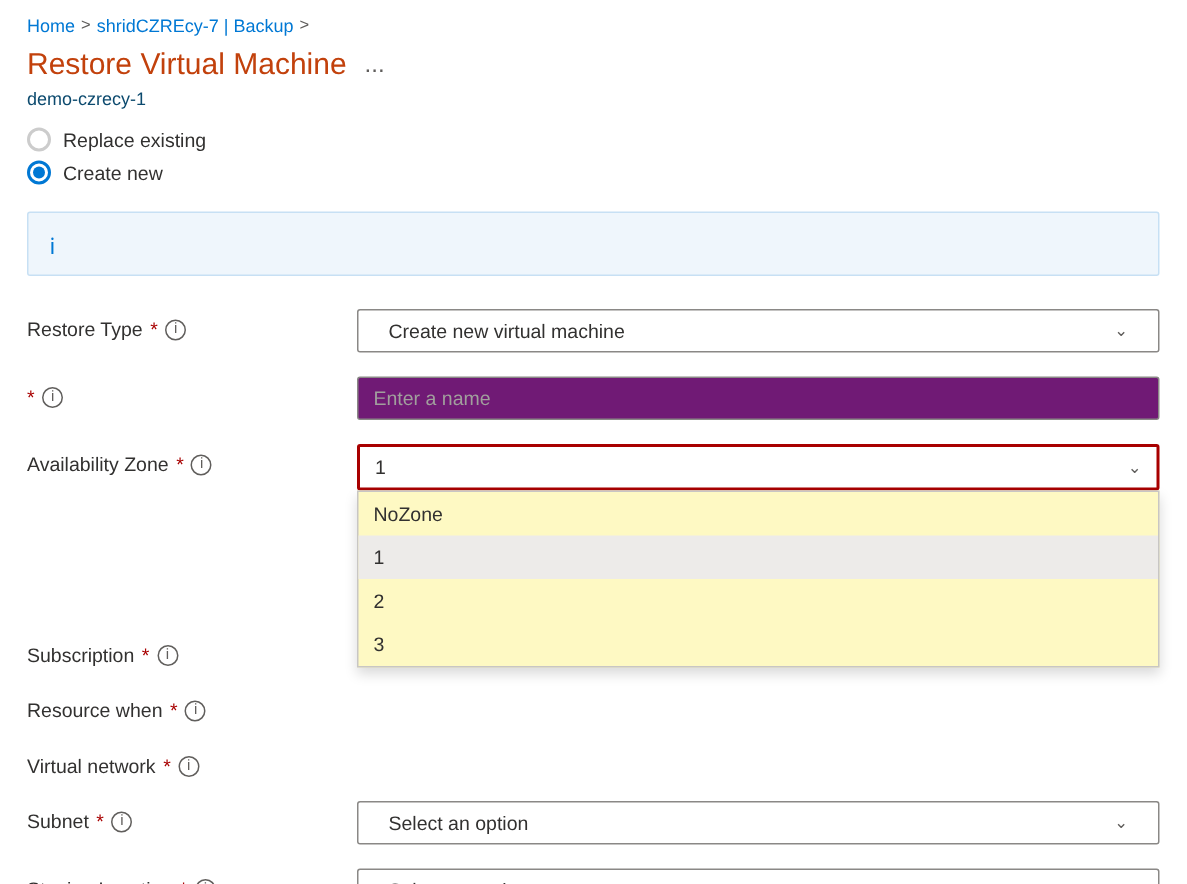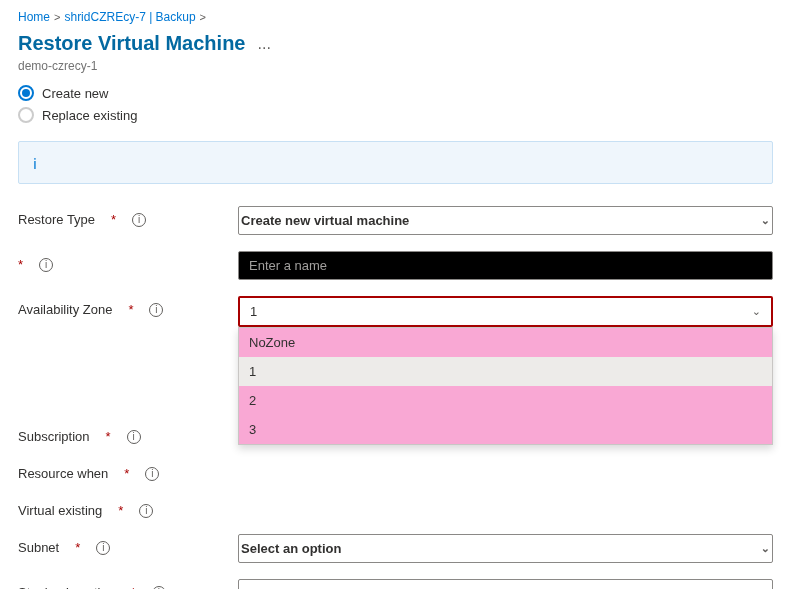--- a/index.html
+++ b/index.html
@@ -3,55 +3,55 @@
   <meta charset="utf-8">
   <style>
     * { box-sizing: border-box; margin: 0; padding: 0; }
     body { font-family: 'Segoe UI', Arial, sans-serif; font-size: 13px; color: #323130; background: #fff; width: 791px; min-height: 589px; overflow: hidden; }
 
     .breadcrumb { display: flex; align-items: center; gap: 4px; padding: 10px 18px 4px 18px; font-size: 12px; color: #0078d4; text-align: center; }
     .breadcrumb span { color: #605e5c; font-size: 11px; }
     .breadcrumb a { color: #0078d4; text-decoration: none; }
 
     .page-title-row { display: flex; align-items: center; gap: 8px; padding: 4px 18px 2px 18px; }
-    .page-title { font-size: 20px; font-weight: 700; color: #0369a1; }
+    .page-title { font-size: 20px; font-weight: 400; color: #c2410c; }
     .ellipsis-btn { background: none; border: none; cursor: pointer; font-size: 16px; color: #605e5c; padding: 2px 4px; }
 
-    .vm-name { padding: 2px 18px 8px 18px; font-size: 12px; color: #737373; }
+    .vm-name { padding: 2px 18px 8px 18px; font-size: 12px; color: #0c4a6e; }
 
     .radio-group { padding: 4px 18px 10px 18px; display: flex; flex-direction: column; gap: 6px; }
     .radio-item { display: flex; align-items: center; gap: 8px; cursor: pointer; }
     .radio-circle { width: 16px; height: 16px; border-radius: 50%; border: 2px solid #ccc; display: flex; align-items: center; justify-content: center; flex-shrink: 0; }
     .radio-circle.selected { border-color: #0078d4; }
     .radio-circle.selected::after { content: ''; width: 8px; height: 8px; border-radius: 50%; background: #0078d4; }
     .radio-label { font-size: 13px; color: #323130; }
 
     .info-banner { margin: 8px 18px 14px 18px; background: #eff6fc; border: 1px solid #c7e0f4; border-radius: 2px; padding: 10px 14px; display: flex; align-items: flex-start; gap: 10px; font-size: 12px; color: #323130; }
     .info-icon { color: #0078d4; font-size: 15px; flex-shrink: 0; margin-top: 1px; }
 
     .form-area { padding: 0 18px; }
     .form-row { display: flex; align-items: flex-start; padding: 8px 0; min-height: 36px; }
-    .form-label { width: 220px; flex-shrink: 0; font-size: 13px; color: #323130; display: flex; align-items: center; gap: 16px; padding-top: 6px; }
+    .form-label { width: 220px; flex-shrink: 0; font-size: 13px; color: #323130; display: flex; align-items: center; gap: 5px; padding-top: 6px; }
     .form-label .required { color: #a80000; }
     .info-circle { width: 14px; height: 14px; border-radius: 50%; border: 1px solid #605e5c; display: inline-flex; align-items: center; justify-content: center; font-size: 10px; color: #605e5c; flex-shrink: 0; cursor: default; }
     .form-control { flex: 1; }
 
-    .dropdown { width: 100%; border: 1px solid #8a8886; border-radius: 2px; padding: 6px 2px; font-size: 13px; color: #323130; background: #fff; display: flex; align-items: center; justify-content: space-between; cursor: pointer; position: relative; font-weight: bold; }
+    .dropdown { width: 100%; border: 1px solid #8a8886; border-radius: 2px; padding: 6px 20px; font-size: 13px; color: #323130; background: #fff; display: flex; align-items: center; justify-content: space-between; cursor: pointer; position: relative; }
     .dropdown-text { flex: 1; }
     .chevron { font-size: 11px; color: #605e5c; }
 
-    .text-input { width: 100%; border: 1px solid #8a8886; border-radius: 2px; padding: 6px 10px; font-size: 13px; color: #a19f9d; background: #000000; outline: none; }
+    .text-input { width: 100%; border: 1px solid #8a8886; border-radius: 2px; padding: 6px 10px; font-size: 13px; color: #a19f9d; background: #701a75; outline: none; }
     .text-input::placeholder { color: #a19f9d; }
 
     .dropdown-avail { width: 100%; border: 2px solid #a80000; border-radius: 2px; padding: 6px 10px; font-size: 13px; color: #323130; background: #fff; display: flex; align-items: center; justify-content: space-between; cursor: pointer; }
     .dropdown-option { padding: 7px 10px; font-size: 13px; color: #323130; cursor: pointer; }
     .dropdown-option.selected-opt { background: #edebe9; }
 
     .avail-wrapper { position: relative; flex: 1; }
-    .avail-dropdown-menu { position: absolute; width: 100%; background: #f9a8d4; border: 1px solid #c8c6c4; box-shadow: 0 4px 8px rgba(0,0,0,0.15); z-index: 200; top: 100%; left: 0; }
+    .avail-dropdown-menu { position: absolute; width: 100%; background: #fef9c3; border: 1px solid #c8c6c4; box-shadow: 0 4px 8px rgba(0,0,0,0.15); z-index: 200; top: 100%; left: 0; }
 
     .form-section { position: relative; }
   </style>
 </head>
 <body>
 
 <div class="breadcrumb">
   <a href="#">Home</a>
   <span>&gt;</span>
   <a href="#">shridCZREcy-7 | Backup</a>
@@ -60,26 +60,26 @@
 
 <div class="page-title-row">
   <span class="page-title">Restore Virtual Machine</span>
   <button class="ellipsis-btn">...</button>
 </div>
 
 <div class="vm-name">demo-czrecy-1</div>
 
 <div class="radio-group">
   <div class="radio-item">
+    <div class="radio-circle"></div>
+    <span class="radio-label">Replace existing</span>
+  </div>
+  <div class="radio-item">
     <div class="radio-circle selected"></div>
     <span class="radio-label">Create new</span>
-  </div>
-  <div class="radio-item">
-    <div class="radio-circle"></div>
-    <span class="radio-label">Replace existing</span>
   </div>
 </div>
 
 <div class="info-banner">
   <span class="info-icon">ℹ</span>
 </div>
 
 <div class="form-area">
 
   <div class="form-row">
@@ -141,21 +141,21 @@
       <span>Resource when</span>
       <span class="required">*</span>
       <span class="info-circle">i</span>
     </div>
     <div class="form-control">
     </div>
   </div>
 
   <div class="form-row">
     <div class="form-label">
-      <span>Virtual existing</span>
+      <span>Virtual network</span>
       <span class="required">*</span>
       <span class="info-circle">i</span>
     </div>
     <div class="form-control">
     </div>
   </div>
 
   <div class="form-row">
     <div class="form-label">
       <span>Subnet</span>

